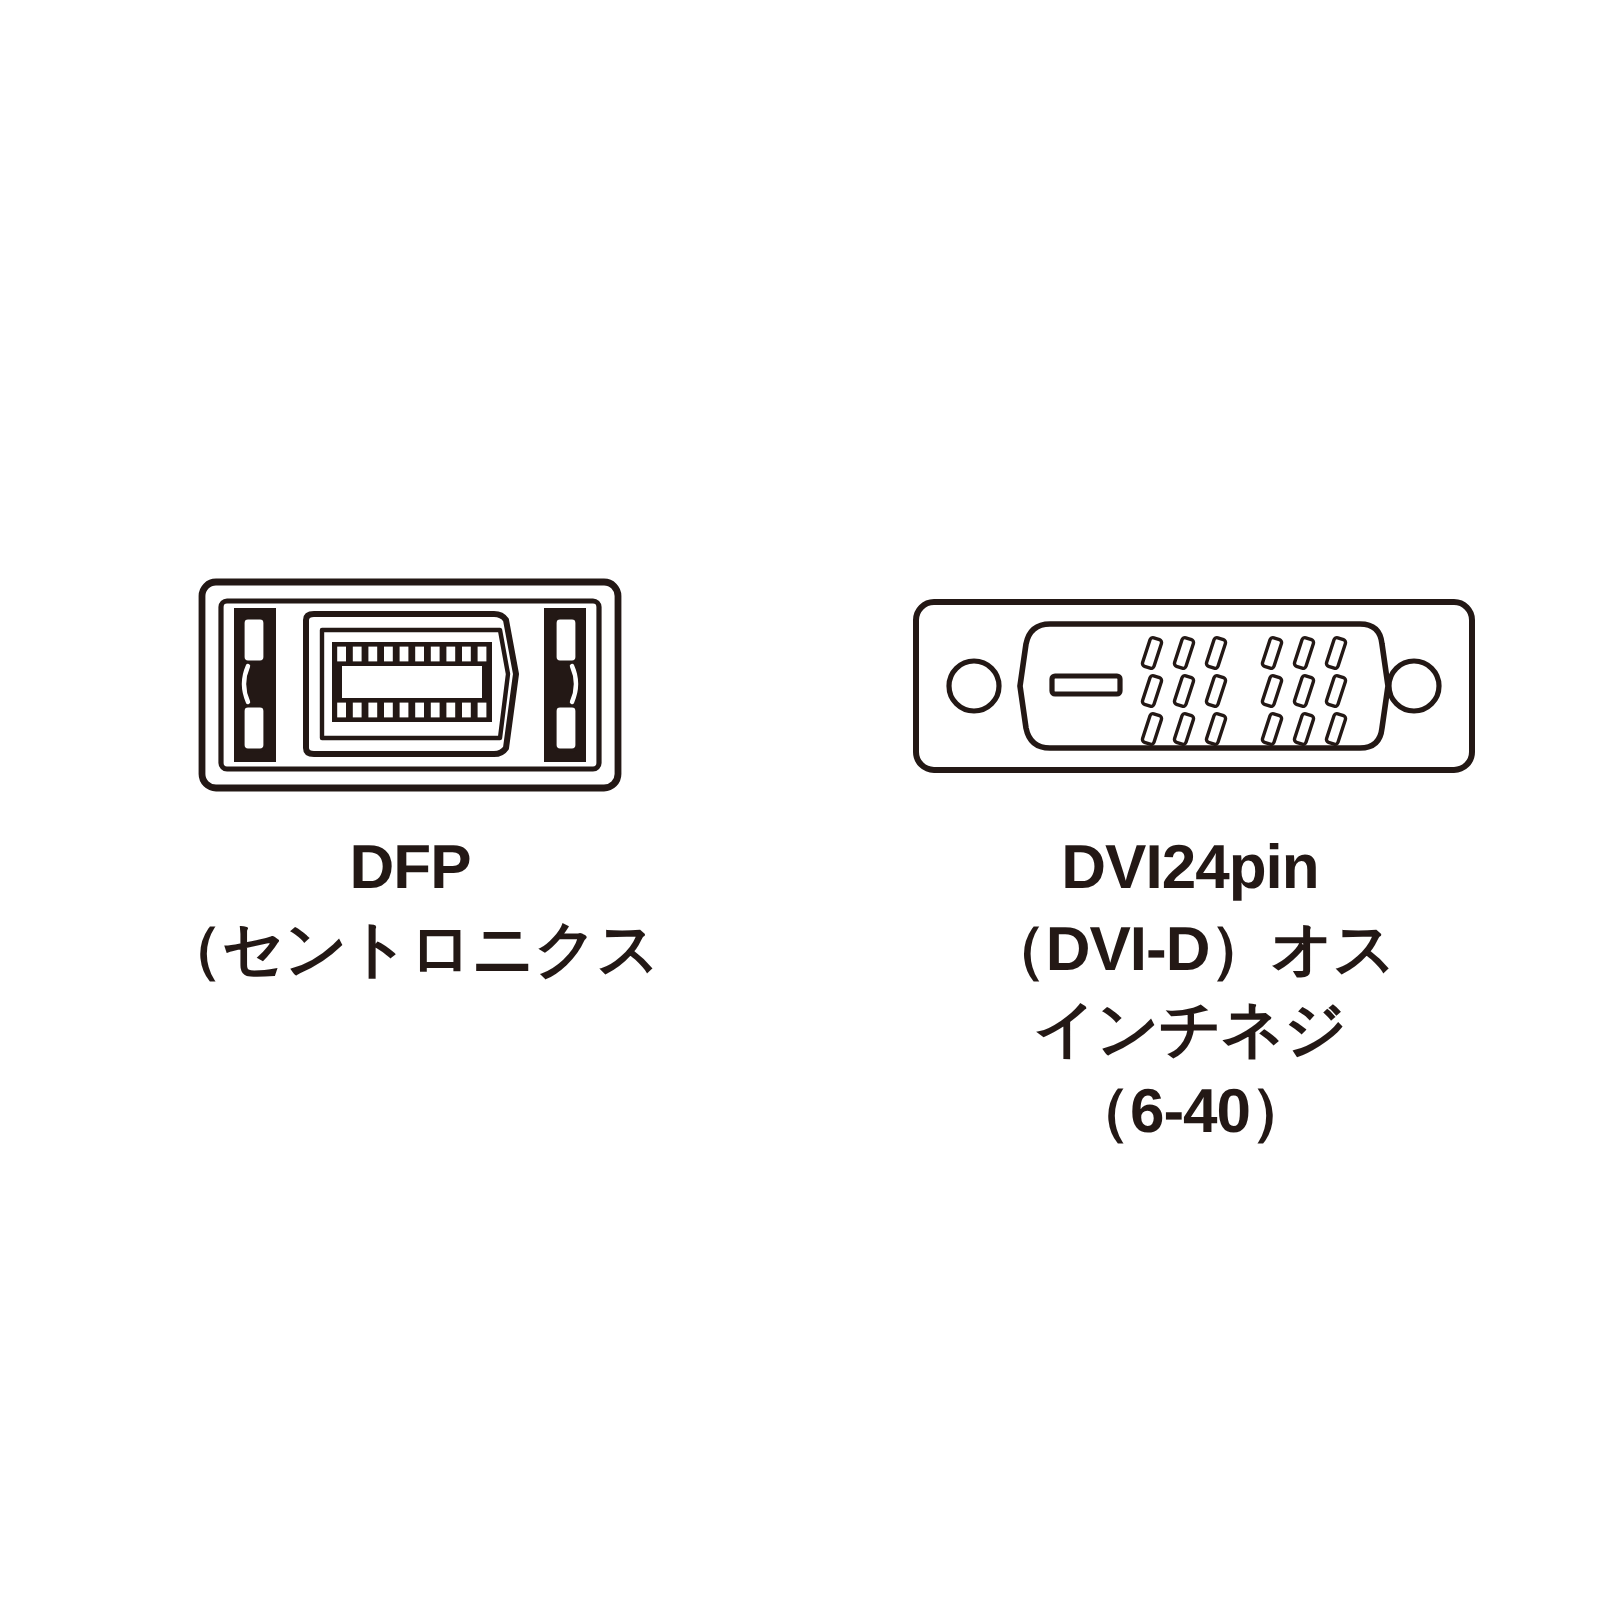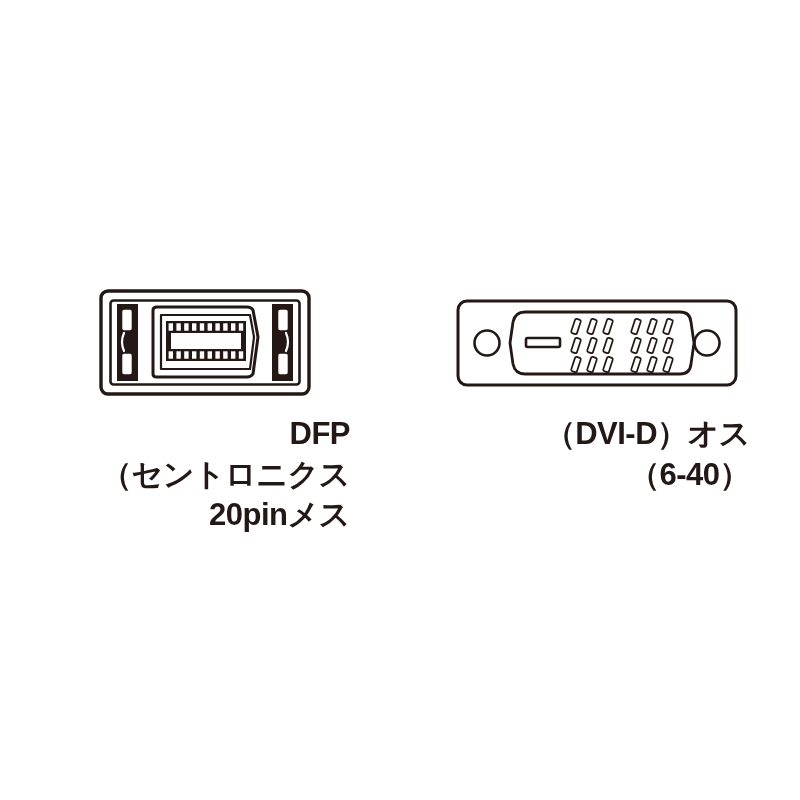--- a/index.html
+++ b/index.html
@@ -40,21 +40,21 @@
     width: 310px;
   }
 
   .connector-figure {
     width: 100%;
     display: block;
   }
 
   .caption {
     margin-top: 14px;
-    text-align: right;
+    text-align: center;
     font-size: 31px;
     line-height: 1.31;
     font-weight: bold;
     letter-spacing: -0.5px;
     color: #231815;
     white-space: nowrap;
   }
   .caption-line {
     display: block;
   }
@@ -123,21 +123,20 @@
 
         <rect x="106" y="48" width="5" height="16" fill="#231815" stroke="none"></rect>
         <rect x="181" y="48" width="5" height="16" fill="#231815" stroke="none"></rect>
 
       </g>
     </svg>
 
     <div class="caption">
       <span class="caption-line">DFP</span>
       <span class="caption-line">（セントロニクス</span>
-      <span class="caption-line">20pinメス</span>
     </div>
   </div>
 
   <div class="connector-group" id="connector-dvi-group">
 
     <svg class="connector-figure" viewBox="0 0 310 115" width="310" height="115" xmlns="http://www.w3.org/2000/svg">
       <g fill="none" stroke="#231815" stroke-linejoin="round" stroke-linecap="round">
 
         <rect x="18" y="16" width="278" height="84" rx="9" ry="9" fill="#ffffff" stroke-width="3"></rect>
 
@@ -176,18 +175,20 @@
             <rect x="0" y="38" width="6" height="15" rx="1.5" transform="rotate(18 3 45.5)"></rect>
             <rect x="16" y="38" width="6" height="15" rx="1.5" transform="rotate(18 19 45.5)"></rect>
             <rect x="32" y="38" width="6" height="15" rx="1.5" transform="rotate(18 35 45.5)"></rect>
           </g>
         </g>
 
       </g>
     </svg>
 
     <div class="caption">
+      <span class="caption-line">DVI24pin</span>
       <span class="caption-line">（DVI-D）オス</span>
+      <span class="caption-line">インチネジ</span>
       <span class="caption-line">（6-40）</span>
     </div>
   </div>
 
 </div>
 
 </body></html>

